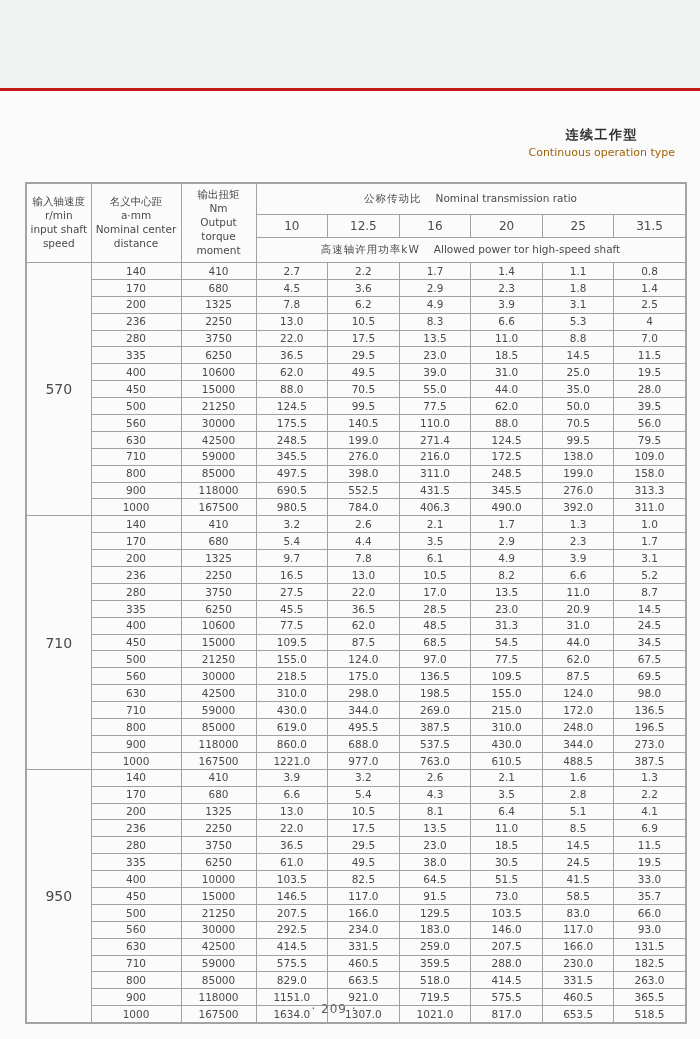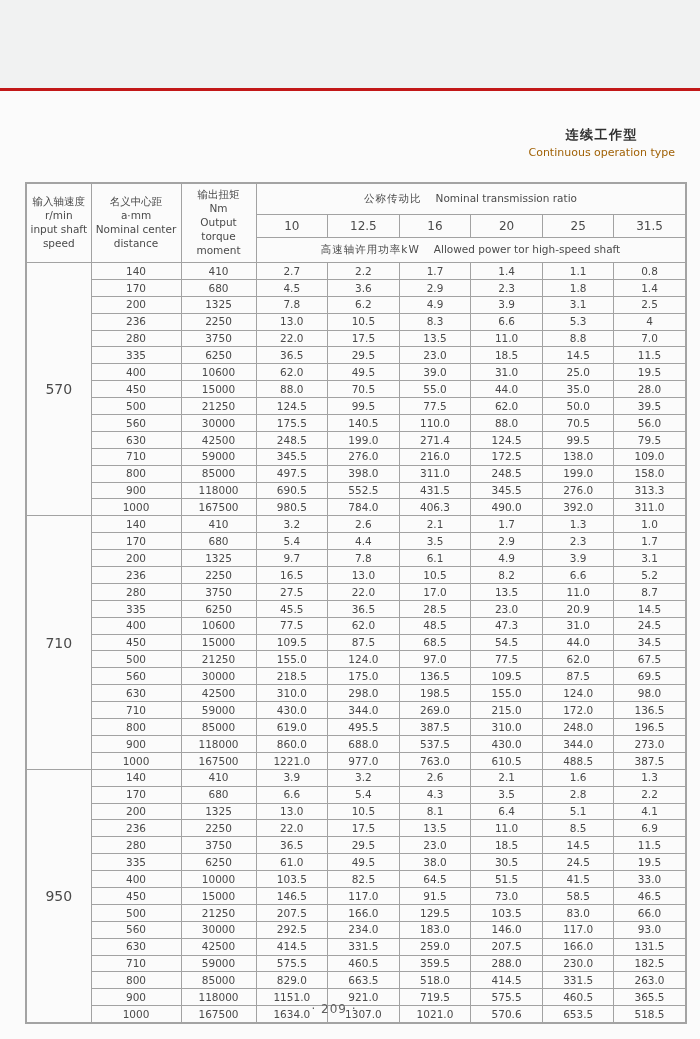--- a/index.html
+++ b/index.html
@@ -316,21 +316,21 @@
         <td>23.0</td>
         <td>20.9</td>
         <td>14.5</td>
       </tr>
       <tr>
         <td>400</td>
         <td>10600</td>
         <td>77.5</td>
         <td>62.0</td>
         <td>48.5</td>
-        <td>47.3</td>
+        <td>31.3</td>
         <td>31.0</td>
         <td>24.5</td>
       </tr>
       <tr>
         <td>450</td>
         <td>15000</td>
         <td>109.5</td>
         <td>87.5</td>
         <td>68.5</td>
         <td>54.5</td>
@@ -481,21 +481,21 @@
         <td>33.0</td>
       </tr>
       <tr>
         <td>450</td>
         <td>15000</td>
         <td>146.5</td>
         <td>117.0</td>
         <td>91.5</td>
         <td>73.0</td>
         <td>58.5</td>
-        <td>46.5</td>
+        <td>35.7</td>
       </tr>
       <tr>
         <td>500</td>
         <td>21250</td>
         <td>207.5</td>
         <td>166.0</td>
         <td>129.5</td>
         <td>103.5</td>
         <td>83.0</td>
         <td>66.0</td>
@@ -549,20 +549,20 @@
         <td>575.5</td>
         <td>460.5</td>
         <td>365.5</td>
       </tr>
       <tr>
         <td>1000</td>
         <td>167500</td>
         <td>1634.0</td>
         <td>1307.0</td>
         <td>1021.0</td>
-        <td>570.6</td>
+        <td>817.0</td>
         <td>653.5</td>
         <td>518.5</td>
       </tr>
     </tbody>
   </table>
 
 <div class="page-number">· 209 ·</div>
 
 </body></html>

